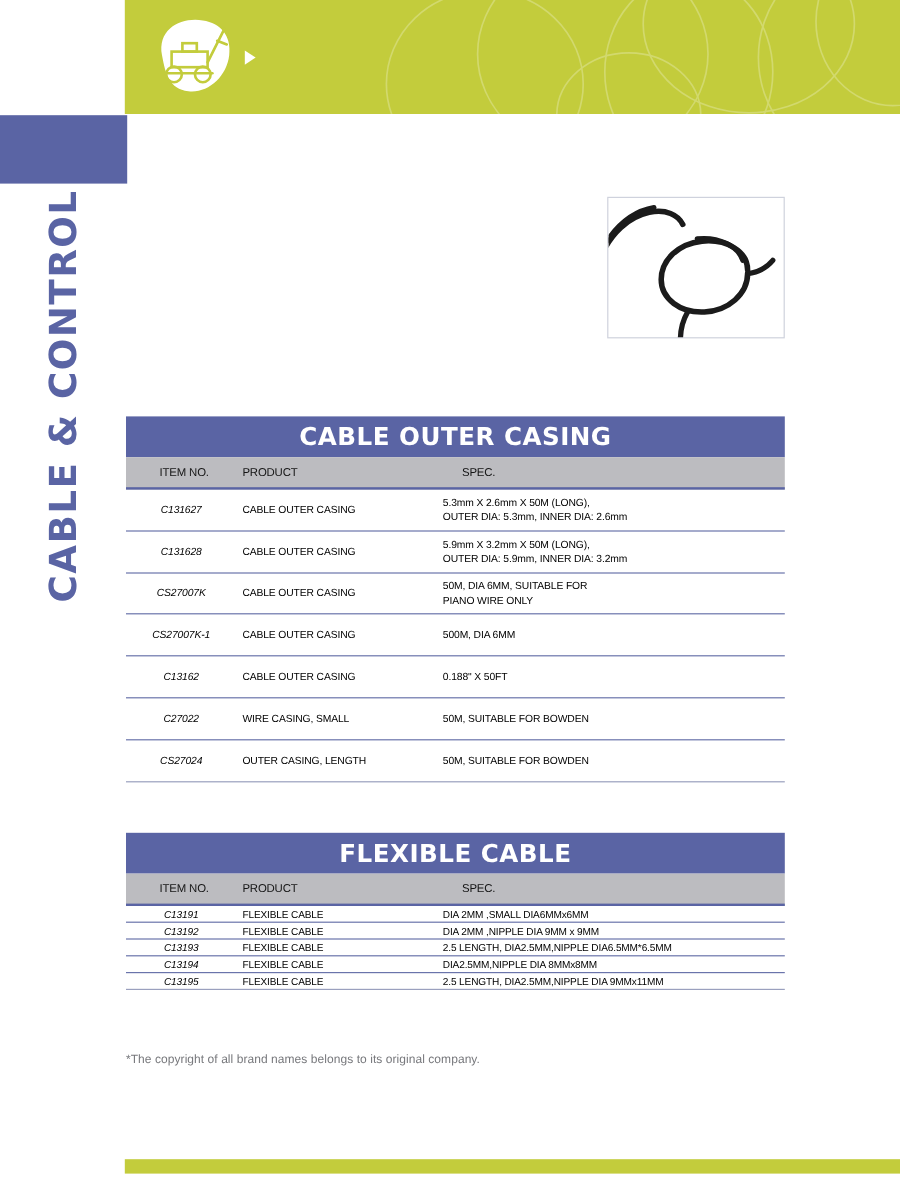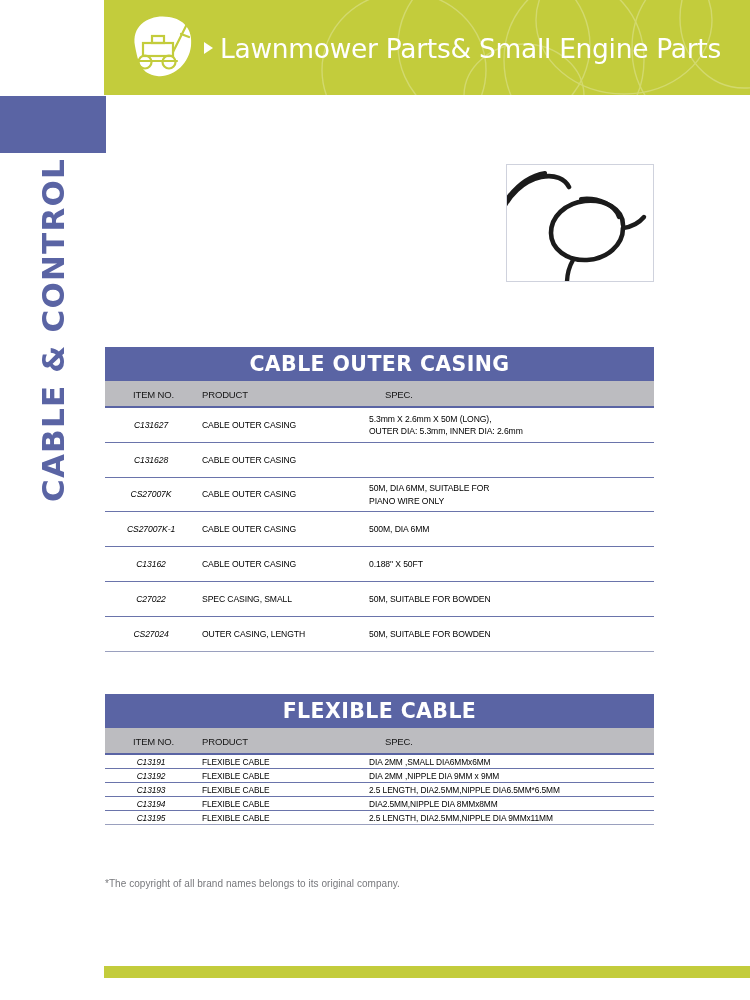--- a/index.html
+++ b/index.html
@@ -220,21 +220,20 @@
       <rect x="31" y="24" width="12" height="7"></rect>
       <line x1="52" y1="40" x2="66" y2="12"></line>
       <line x1="60" y1="22" x2="68" y2="25"></line>
       <line x1="18" y1="49" x2="56" y2="49"></line>
       <circle cx="24" cy="50" r="6.5"></circle>
       <circle cx="48" cy="50" r="6.5"></circle>
     </g>
   </svg>
 
   <div id="header-arrow"></div>
-  <div id="header-title">Lawnmower Parts&amp; Small Engine Parts</div>
 </div>
 
 <div id="sidebar-block"></div>
 <div id="sidebar-vertical-title">
   <span class="vtxt">CABLE &amp; CONTROL</span>
 </div>
 
 <div id="product-image">
   <svg viewBox="0 0 148 118" width="148" height="118">
     <g fill="none" stroke="#1b1b1b" stroke-linecap="round">
@@ -256,39 +255,40 @@
     <span class="ch c-spec">SPEC.</span>
   </div>
   <div class="trow">
     <span class="cell c-item">C131627</span>
     <span class="cell c-prod">CABLE OUTER CASING</span>
     <span class="cell c-spec">5.3mm X 2.6mm X 50M (LONG),<br>OUTER DIA: 5.3mm, INNER DIA: 2.6mm</span>
   </div>
   <div class="trow">
     <span class="cell c-item">C131628</span>
     <span class="cell c-prod">CABLE OUTER CASING</span>
+    <span class="cell c-spec">5.9mm X 3.2mm X 50M (LONG),<br>OUTER DIA: 5.9mm, INNER DIA: 3.2mm</span>
   </div>
   <div class="trow">
     <span class="cell c-item">CS27007K</span>
     <span class="cell c-prod">CABLE OUTER CASING</span>
     <span class="cell c-spec">50M, DIA 6MM, SUITABLE FOR<br>PIANO WIRE ONLY</span>
   </div>
   <div class="trow">
     <span class="cell c-item">CS27007K-1</span>
     <span class="cell c-prod">CABLE OUTER CASING</span>
     <span class="cell c-spec">500M, DIA 6MM</span>
   </div>
   <div class="trow">
     <span class="cell c-item">C13162</span>
     <span class="cell c-prod">CABLE OUTER CASING</span>
     <span class="cell c-spec">0.188" X 50FT</span>
   </div>
   <div class="trow">
     <span class="cell c-item">C27022</span>
-    <span class="cell c-prod">SPEC CASING, SMALL</span>
+    <span class="cell c-prod">WIRE CASING, SMALL</span>
     <span class="cell c-spec">50M, SUITABLE FOR BOWDEN</span>
   </div>
   <div class="trow">
     <span class="cell c-item">CS27024</span>
     <span class="cell c-prod">OUTER CASING, LENGTH</span>
     <span class="cell c-spec">50M, SUITABLE FOR BOWDEN</span>
   </div>
 </div>
 
 <div class="product-table" id="table-2">

